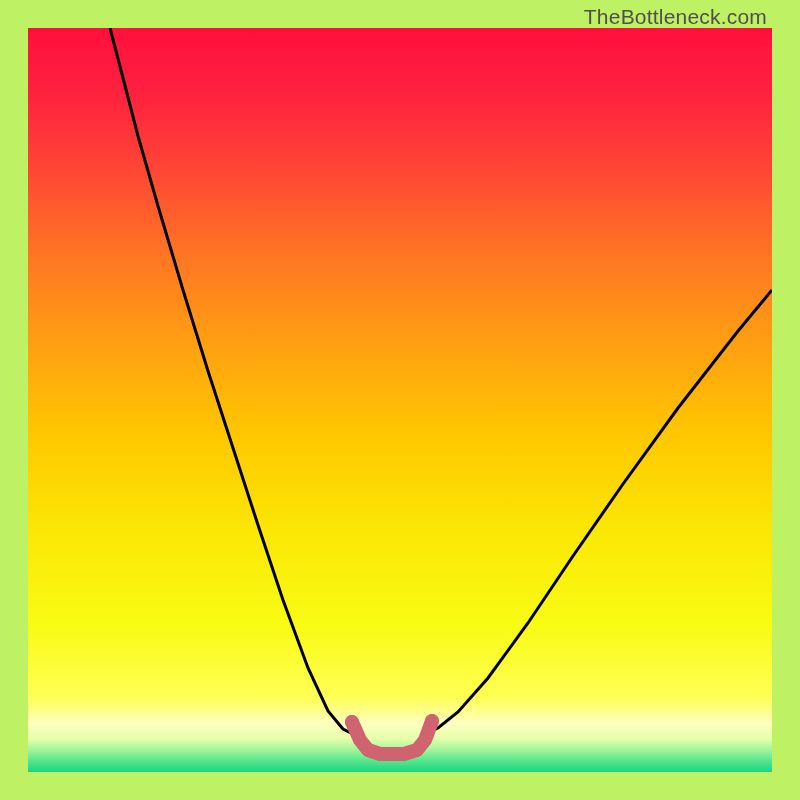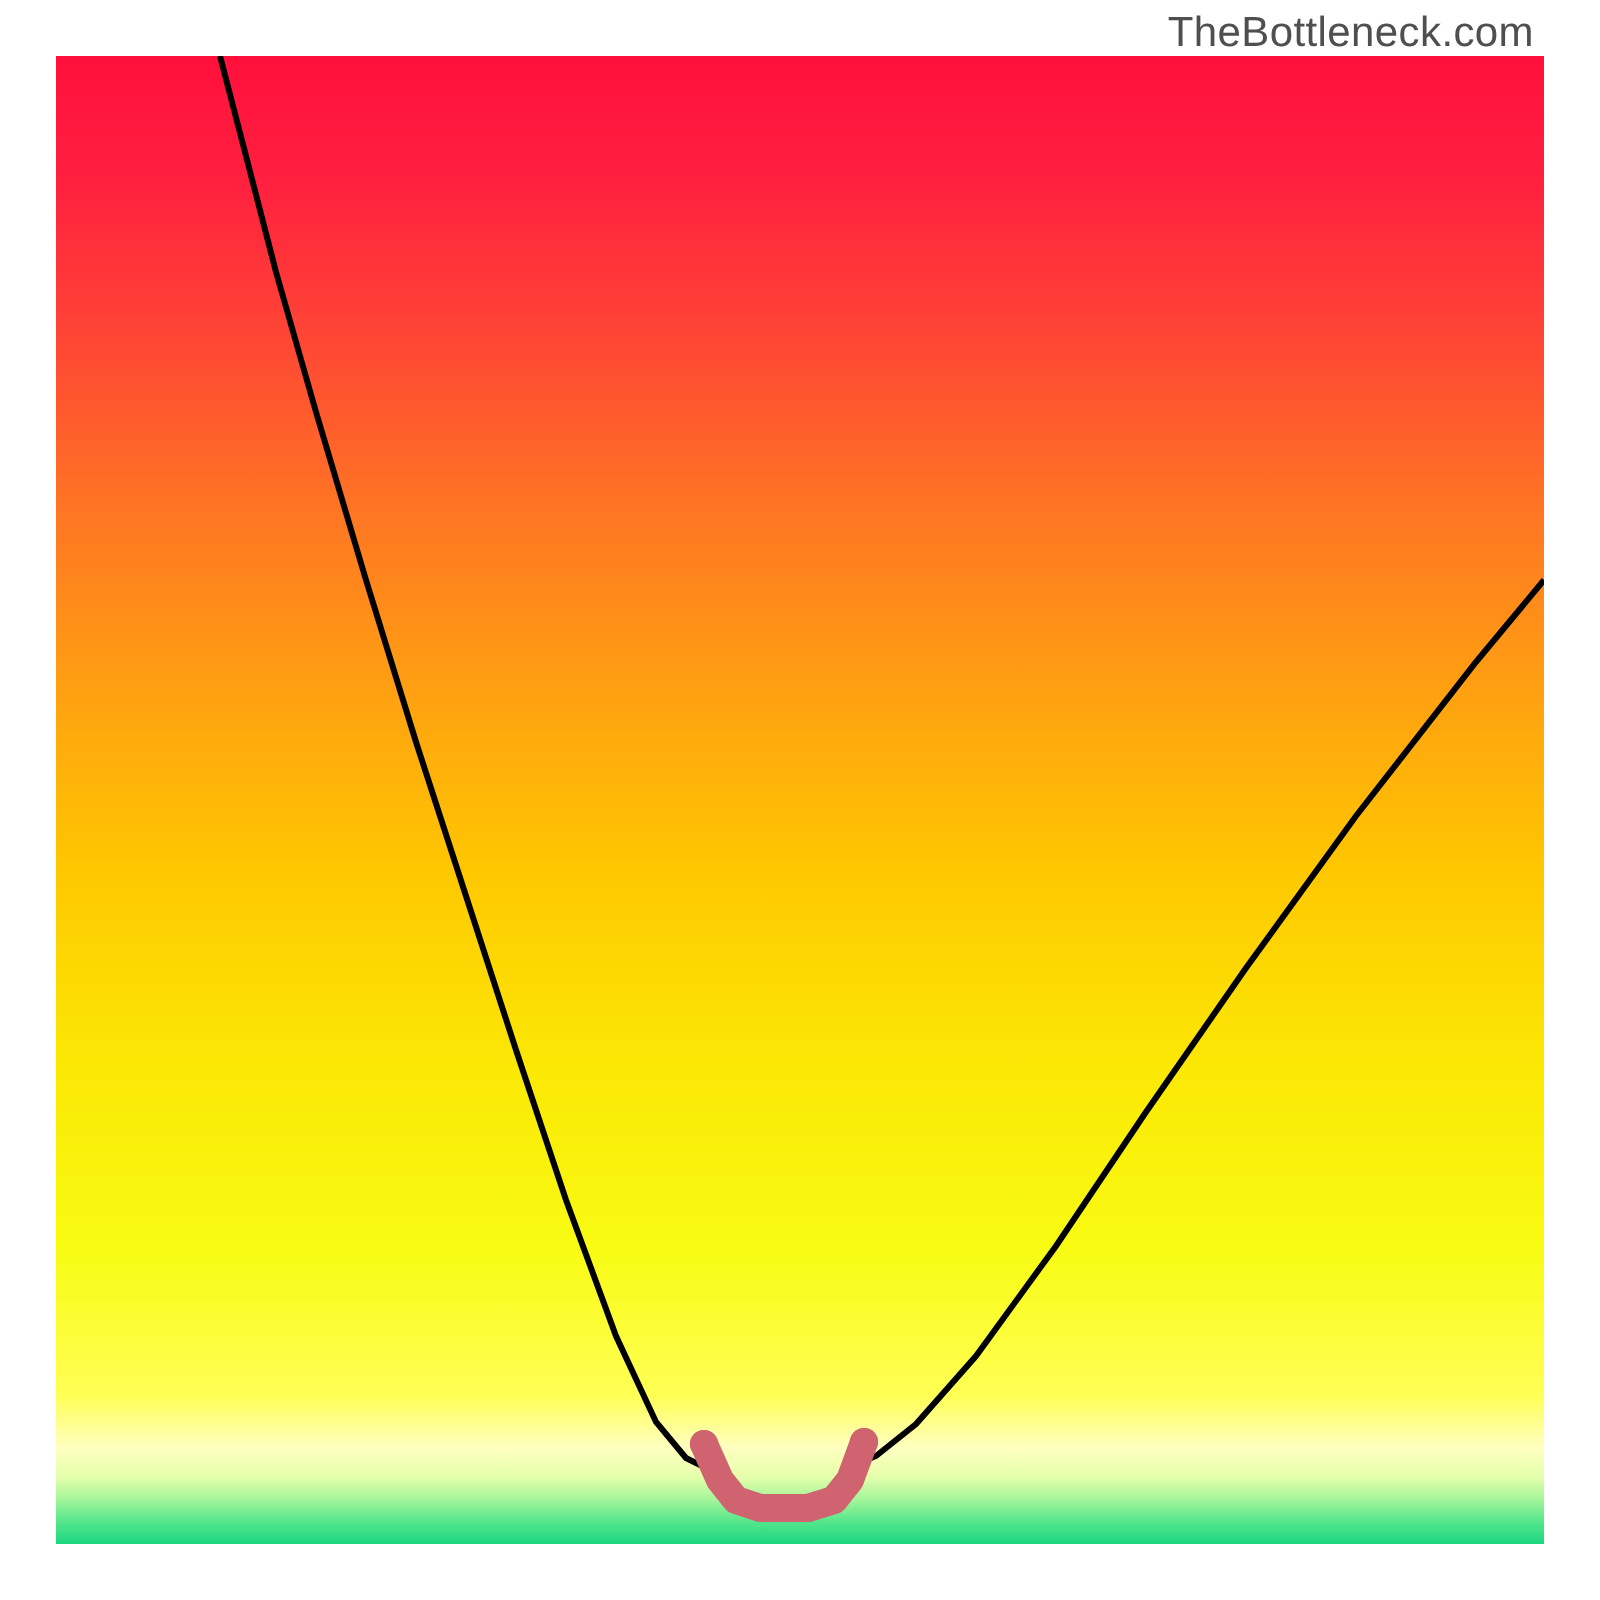--- a/index.html
+++ b/index.html
@@ -8,21 +8,21 @@
     width: 800px;
     height: 800px;
     background: #000;
     overflow: hidden;
     font-family: Arial, Helvetica, sans-serif;
   }
   .frame {
     position: relative;
     width: 800px;
     height: 800px;
-    background: #ffffff;
+    background: #bef264;
   }
   .plot {
     position: absolute;
     left: 28px;
     top: 28px;
     width: 744px;
     height: 744px;
     overflow: hidden;
   }
   .bg-gradient {

